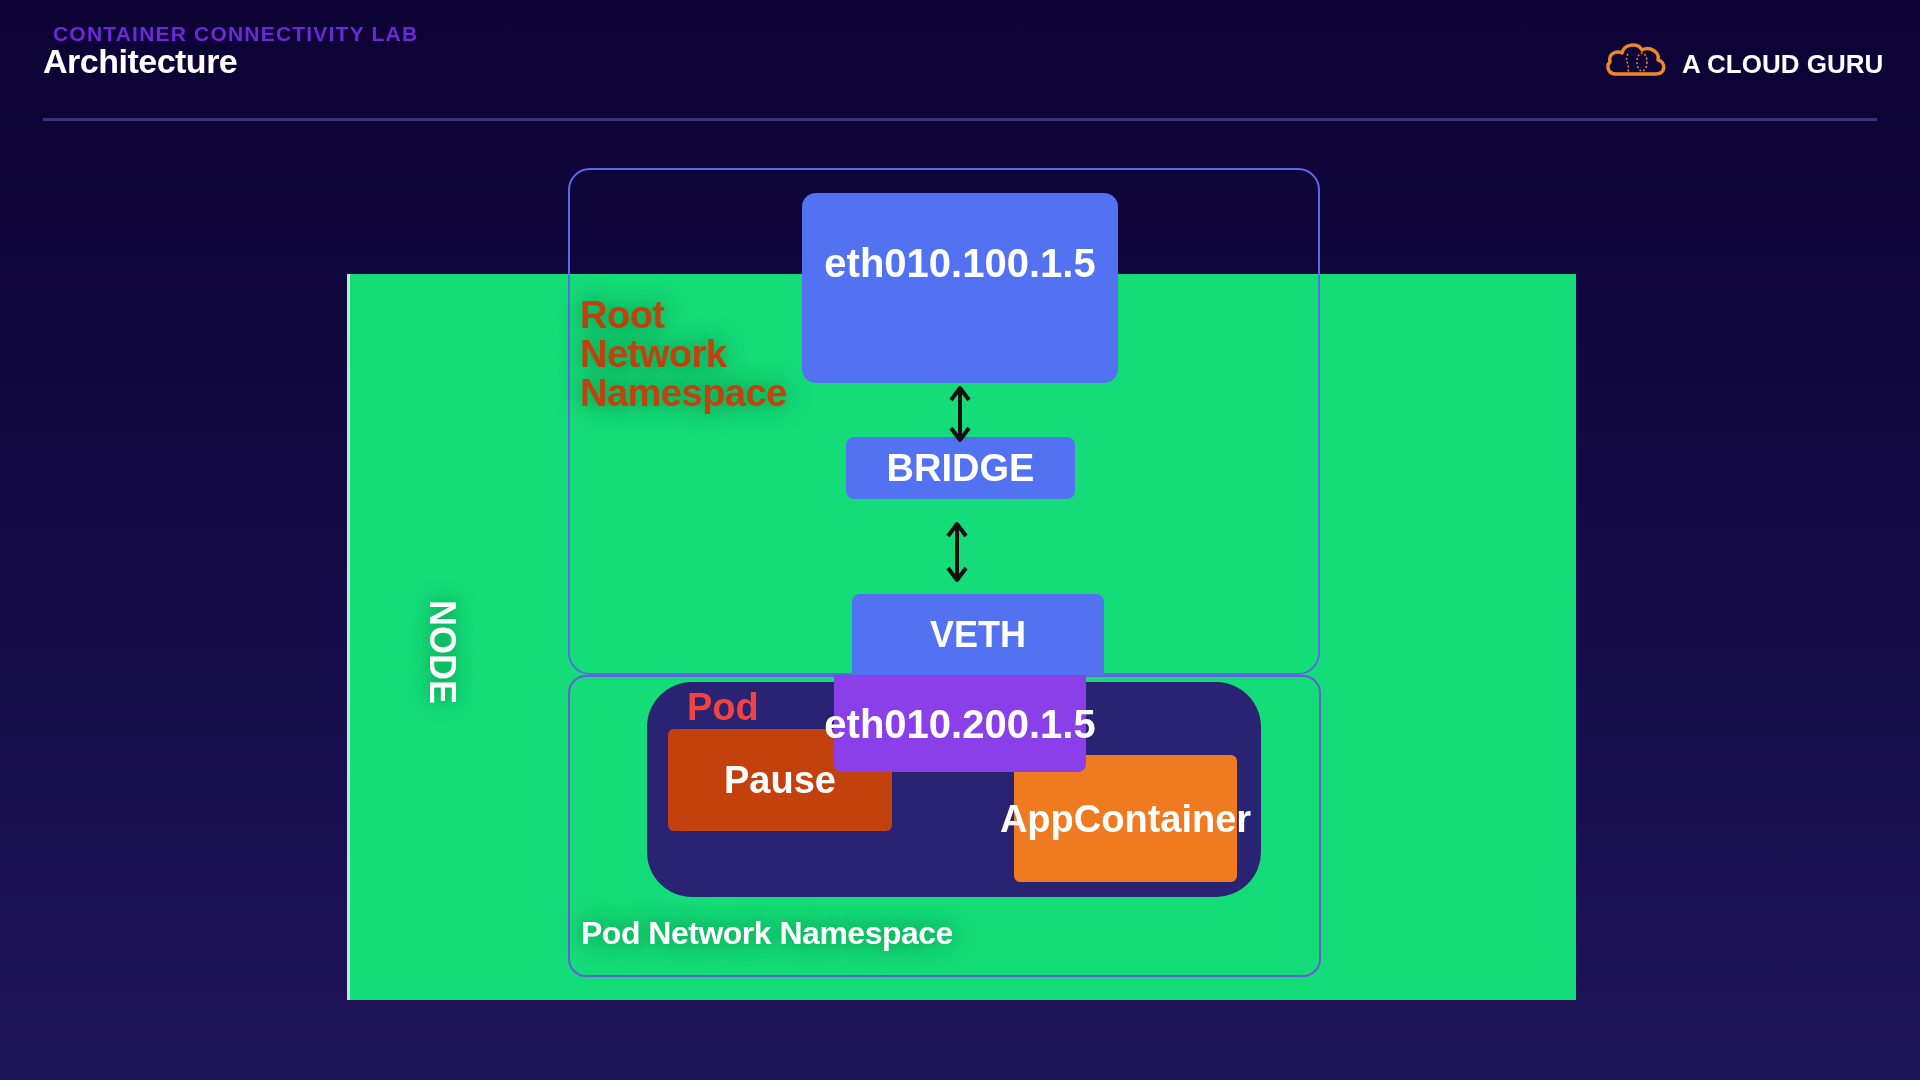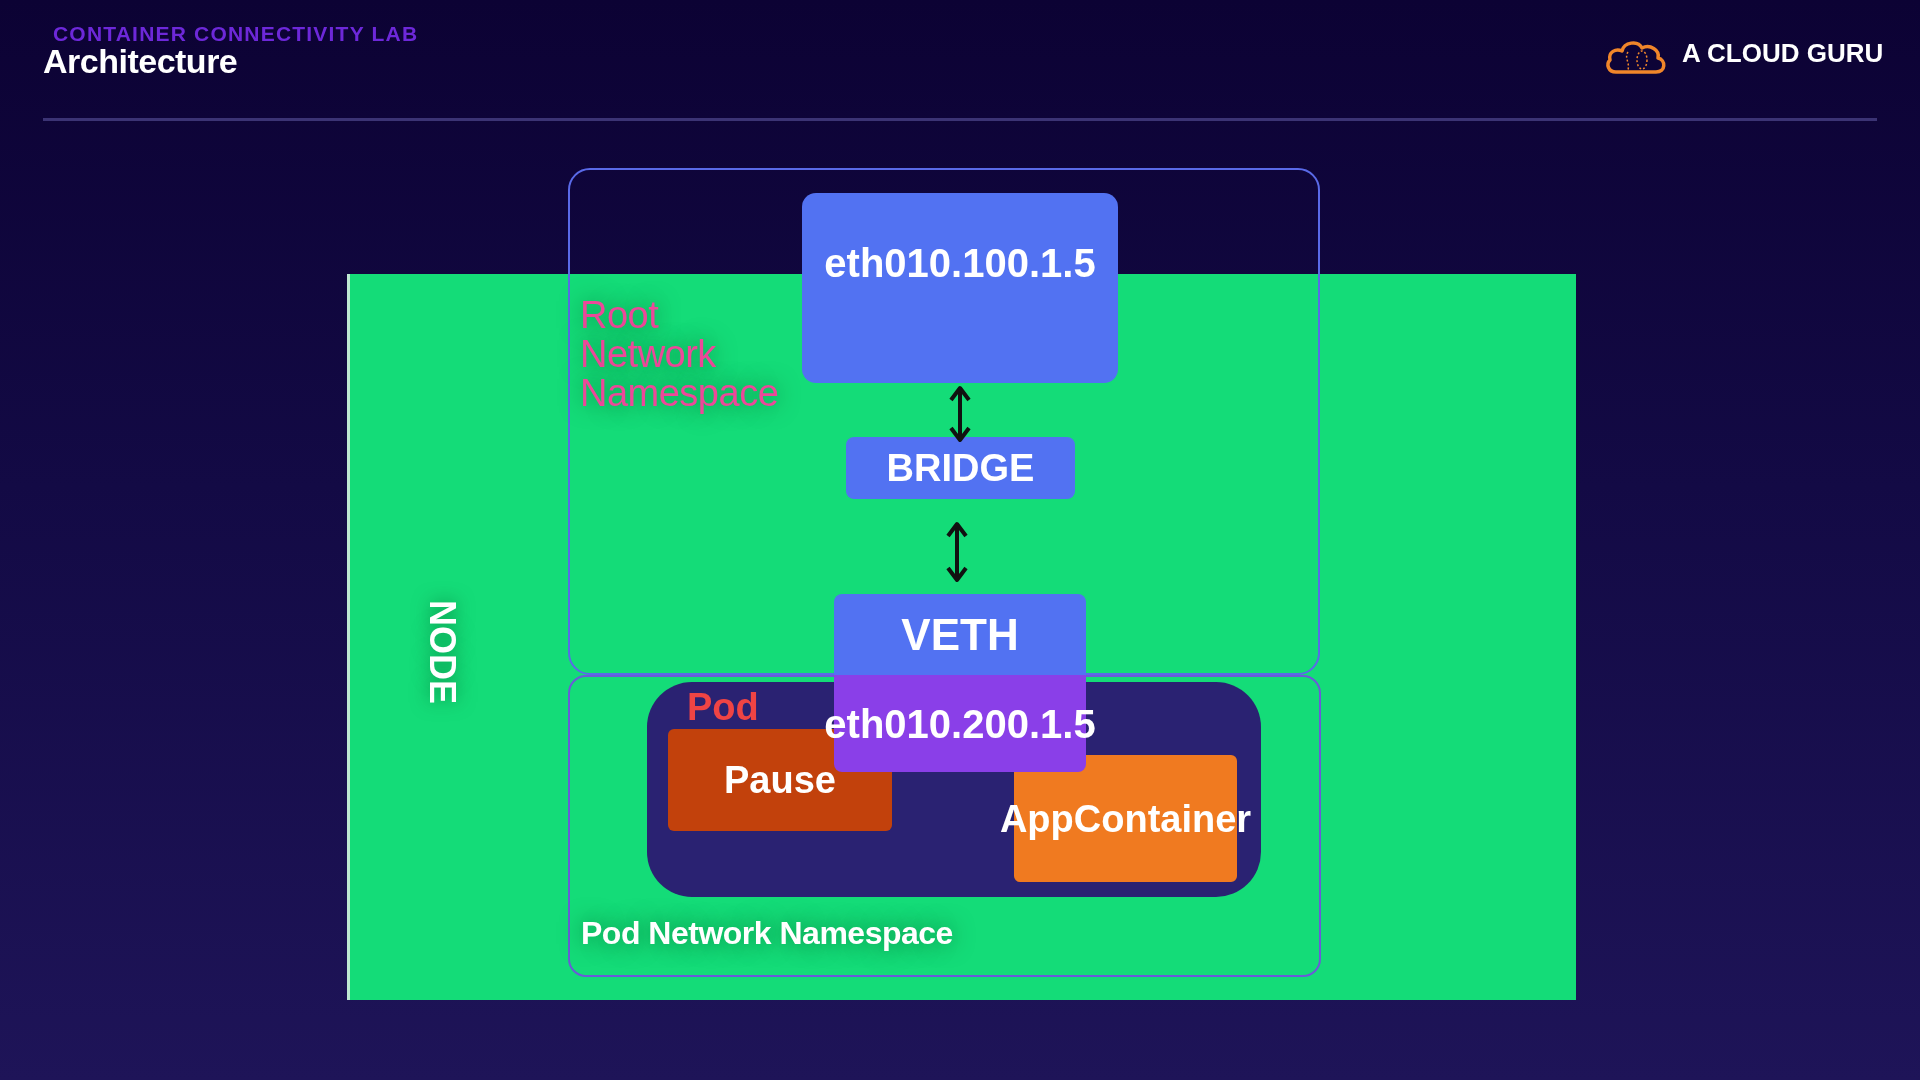--- a/index.html
+++ b/index.html
@@ -4,36 +4,36 @@
 <style>
   html, body { margin:0; padding:0; }
   body {
     width:1920px; height:1080px; overflow:hidden; position:relative;
     background: linear-gradient(180deg, #0C0234 0%, #130A45 45%, #1E1458 100%);
     font-family: "Liberation Sans", sans-serif;
   }
   .abs { position:absolute; }
   .subtitle { left:53px; top:22px; color:#6d28d9; font-weight:700; font-size:21px; letter-spacing:1.2px; }
   .title { left:43px; top:42px; color:#FFFFFF; font-weight:700; font-size:34px; letter-spacing:-0.5px; }
-  .logo { left:1604px; top:38px; height:42px; display:flex; align-items:flex-start; }
+  .logo { left:1604px; top:38px; height:42px; display:flex; align-items:flex-end; }
   .logo-text { color:#FFFFFF; font-weight:700; font-size:26px; margin-left:14px; }
   .divider { left:43px; top:118px; width:1834px; height:3px; background:#3B3374; }
 
   .node { left:347px; top:274px; width:1229px; height:726px; background:#14DC78; border-left:3px solid #BFE9D2; box-sizing:border-box; }
   .node-label { left:392px; top:630px; width:100px; height:40px; color:#FFFFFF; font-weight:700; font-size:36px; transform:rotate(90deg); transform-origin:center; text-align:center; line-height:40px; text-shadow:0 0 18px rgba(0,90,40,0.6); }
 
   .root-ns { left:568px; top:168px; width:752px; height:507px; border:2px solid #5A6AE8; border-radius:22px; box-sizing:border-box; }
-  .root-ns-label { left:580px; top:296px; color:#ec4899; font-weight:400; font-size:38px; line-height:39px; letter-spacing:-0.5px; text-shadow:0 0 22px rgba(0,90,40,0.7); }
+  .root-ns-label { left:580px; top:296px; color:#c2410c; font-weight:700; font-size:38px; line-height:39px; letter-spacing:-0.5px; text-shadow:0 0 22px rgba(0,90,40,0.7); }
   .pod-ns { left:568px; top:675px; width:753px; height:302px; border:2px solid #6A5BD8; border-radius:18px; box-sizing:border-box; }
   .pod-ns-label { left:581px; top:915px; color:#FFFFFF; font-weight:700; font-size:32px; letter-spacing:-0.5px; text-shadow:0 0 22px rgba(0,90,40,0.7); }
 
   .box { display:flex; flex-direction:row; align-items:center; justify-content:center; color:#FFFFFF; font-weight:700; text-align:center; box-sizing:border-box; }
   .eth0-host { left:802px; top:193px; width:316px; height:190px; background:#5272F2; border-radius:14px; padding-bottom:50px; font-size:40px; line-height:40px; }
   .bridge { left:846px; top:437px; width:229px; height:62px; background:#5272F2; border-radius:8px; font-size:38px; }
-  .veth { left:834px; top:594px; width:252px; height:82px; background:#5272F2; border-radius:8px 8px 0 0; font-size:44px; }
+  .veth { left:852px; top:594px; width:252px; height:82px; background:#5272F2; border-radius:8px 8px 0 0; font-size:36px; }
   .eth0-pod { left:834px; top:675px; width:252px; height:97px; background:#8A3FE8; border-radius:0 0 8px 8px; font-size:40px; line-height:40px; z-index:3; }
   .pod { left:647px; top:682px; width:614px; height:215px; background:#2A2272; border-radius:45px; }
   .pod-label { left:687px; top:686px; color:#ef4444; font-weight:700; font-size:38px; z-index:2; }
   .pause { left:668px; top:729px; width:224px; height:102px; background:#c2410c; border-radius:6px; font-size:38px; z-index:2; }
   .app { left:1014px; top:755px; width:223px; height:127px; background:#F07A20; border-radius:6px; font-size:38px; line-height:40px; z-index:2; }
   .arrow { z-index:4; }
 </style>
 </head>
 <body>
 

